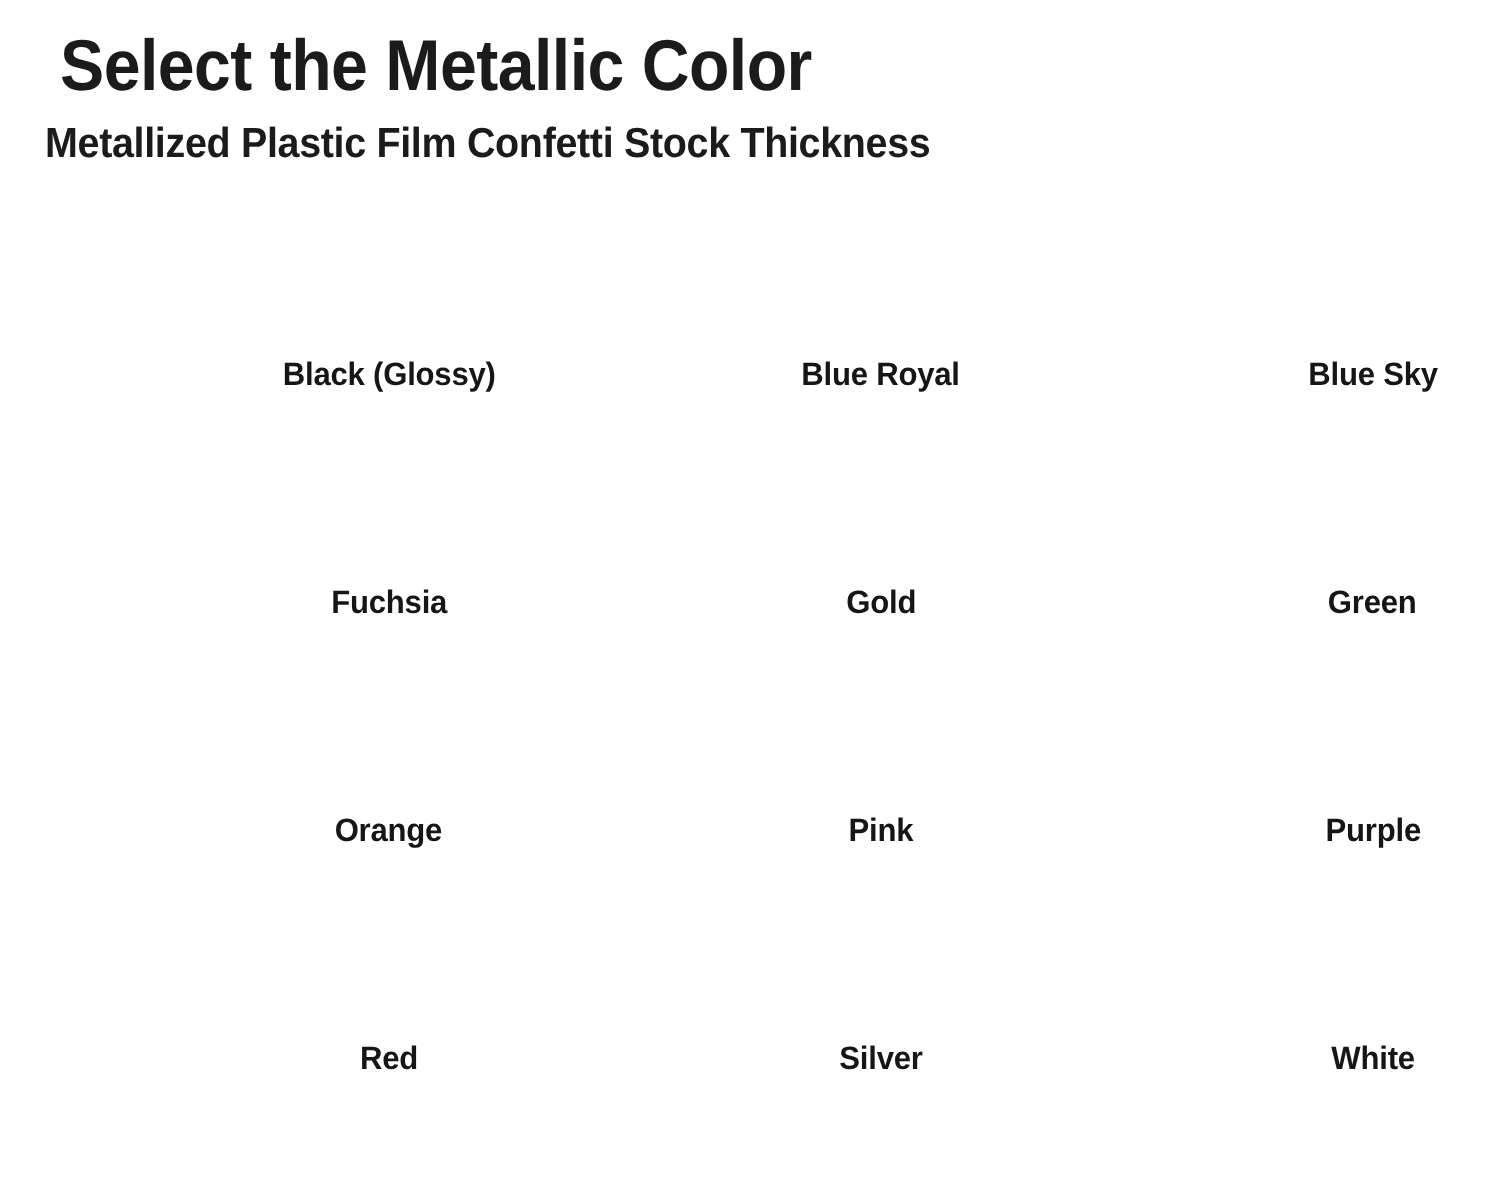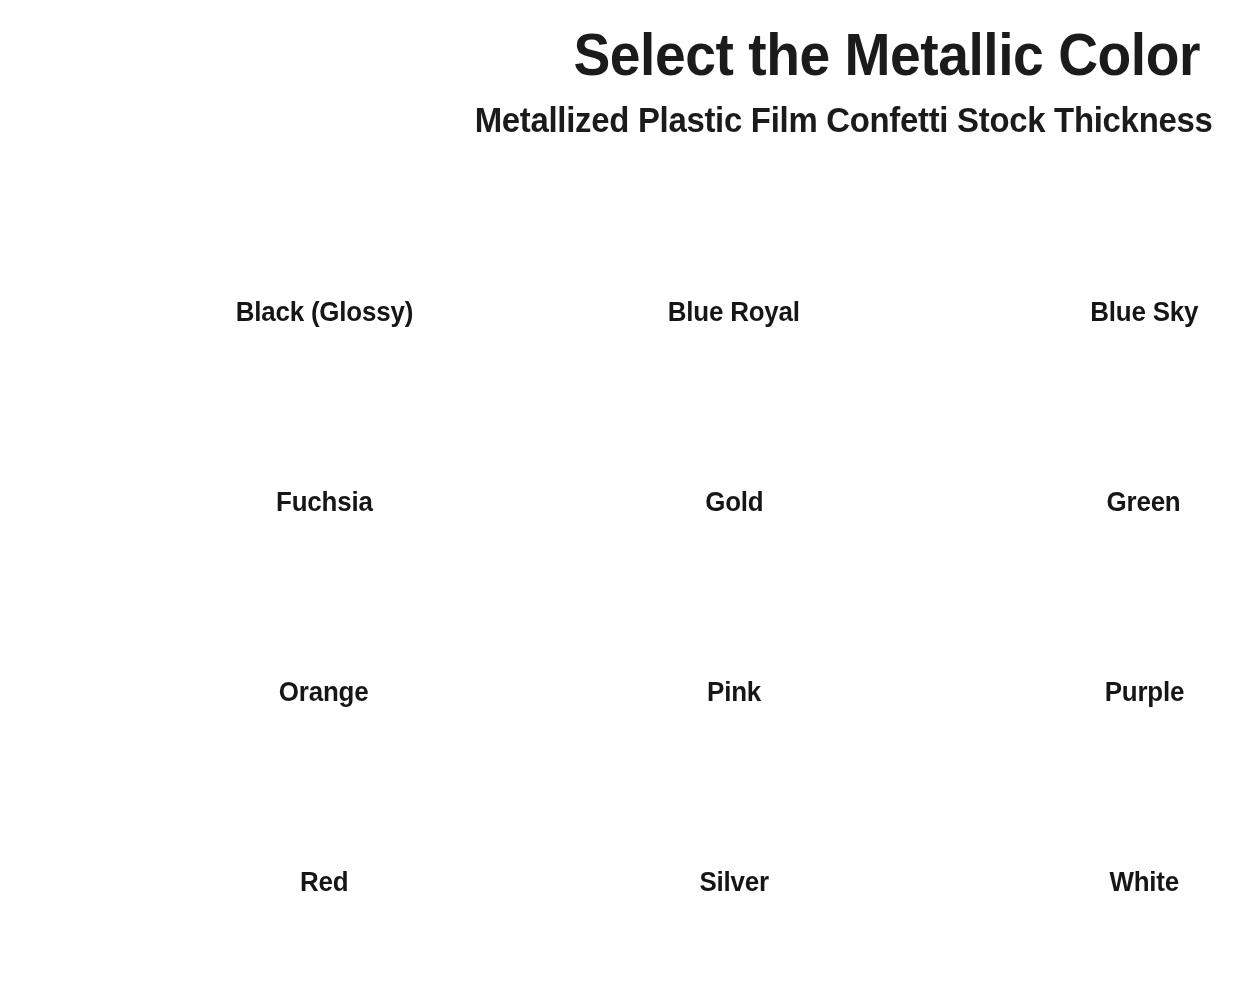--- a/index.html
+++ b/index.html
@@ -15,21 +15,21 @@
   .page {
     position:relative;
     width:1250px; height:1000px;
     background:#ffffff;
     display:flex;
     flex-direction:column;
     align-items:center;
   }
 
   
-  .header { width:100%; text-align:right; padding-top:22px; }
+  .header { width:100%; text-align:left; padding-top:22px; }
 
   .title {
     font-family:"Liberation Sans", sans-serif;
     font-weight:700;
     font-size:60px;
     line-height:66px;
     letter-spacing:-0.5px;
     color:#1b1b1b;
     transform:scaleX(0.92);
     transform-origin:center;

